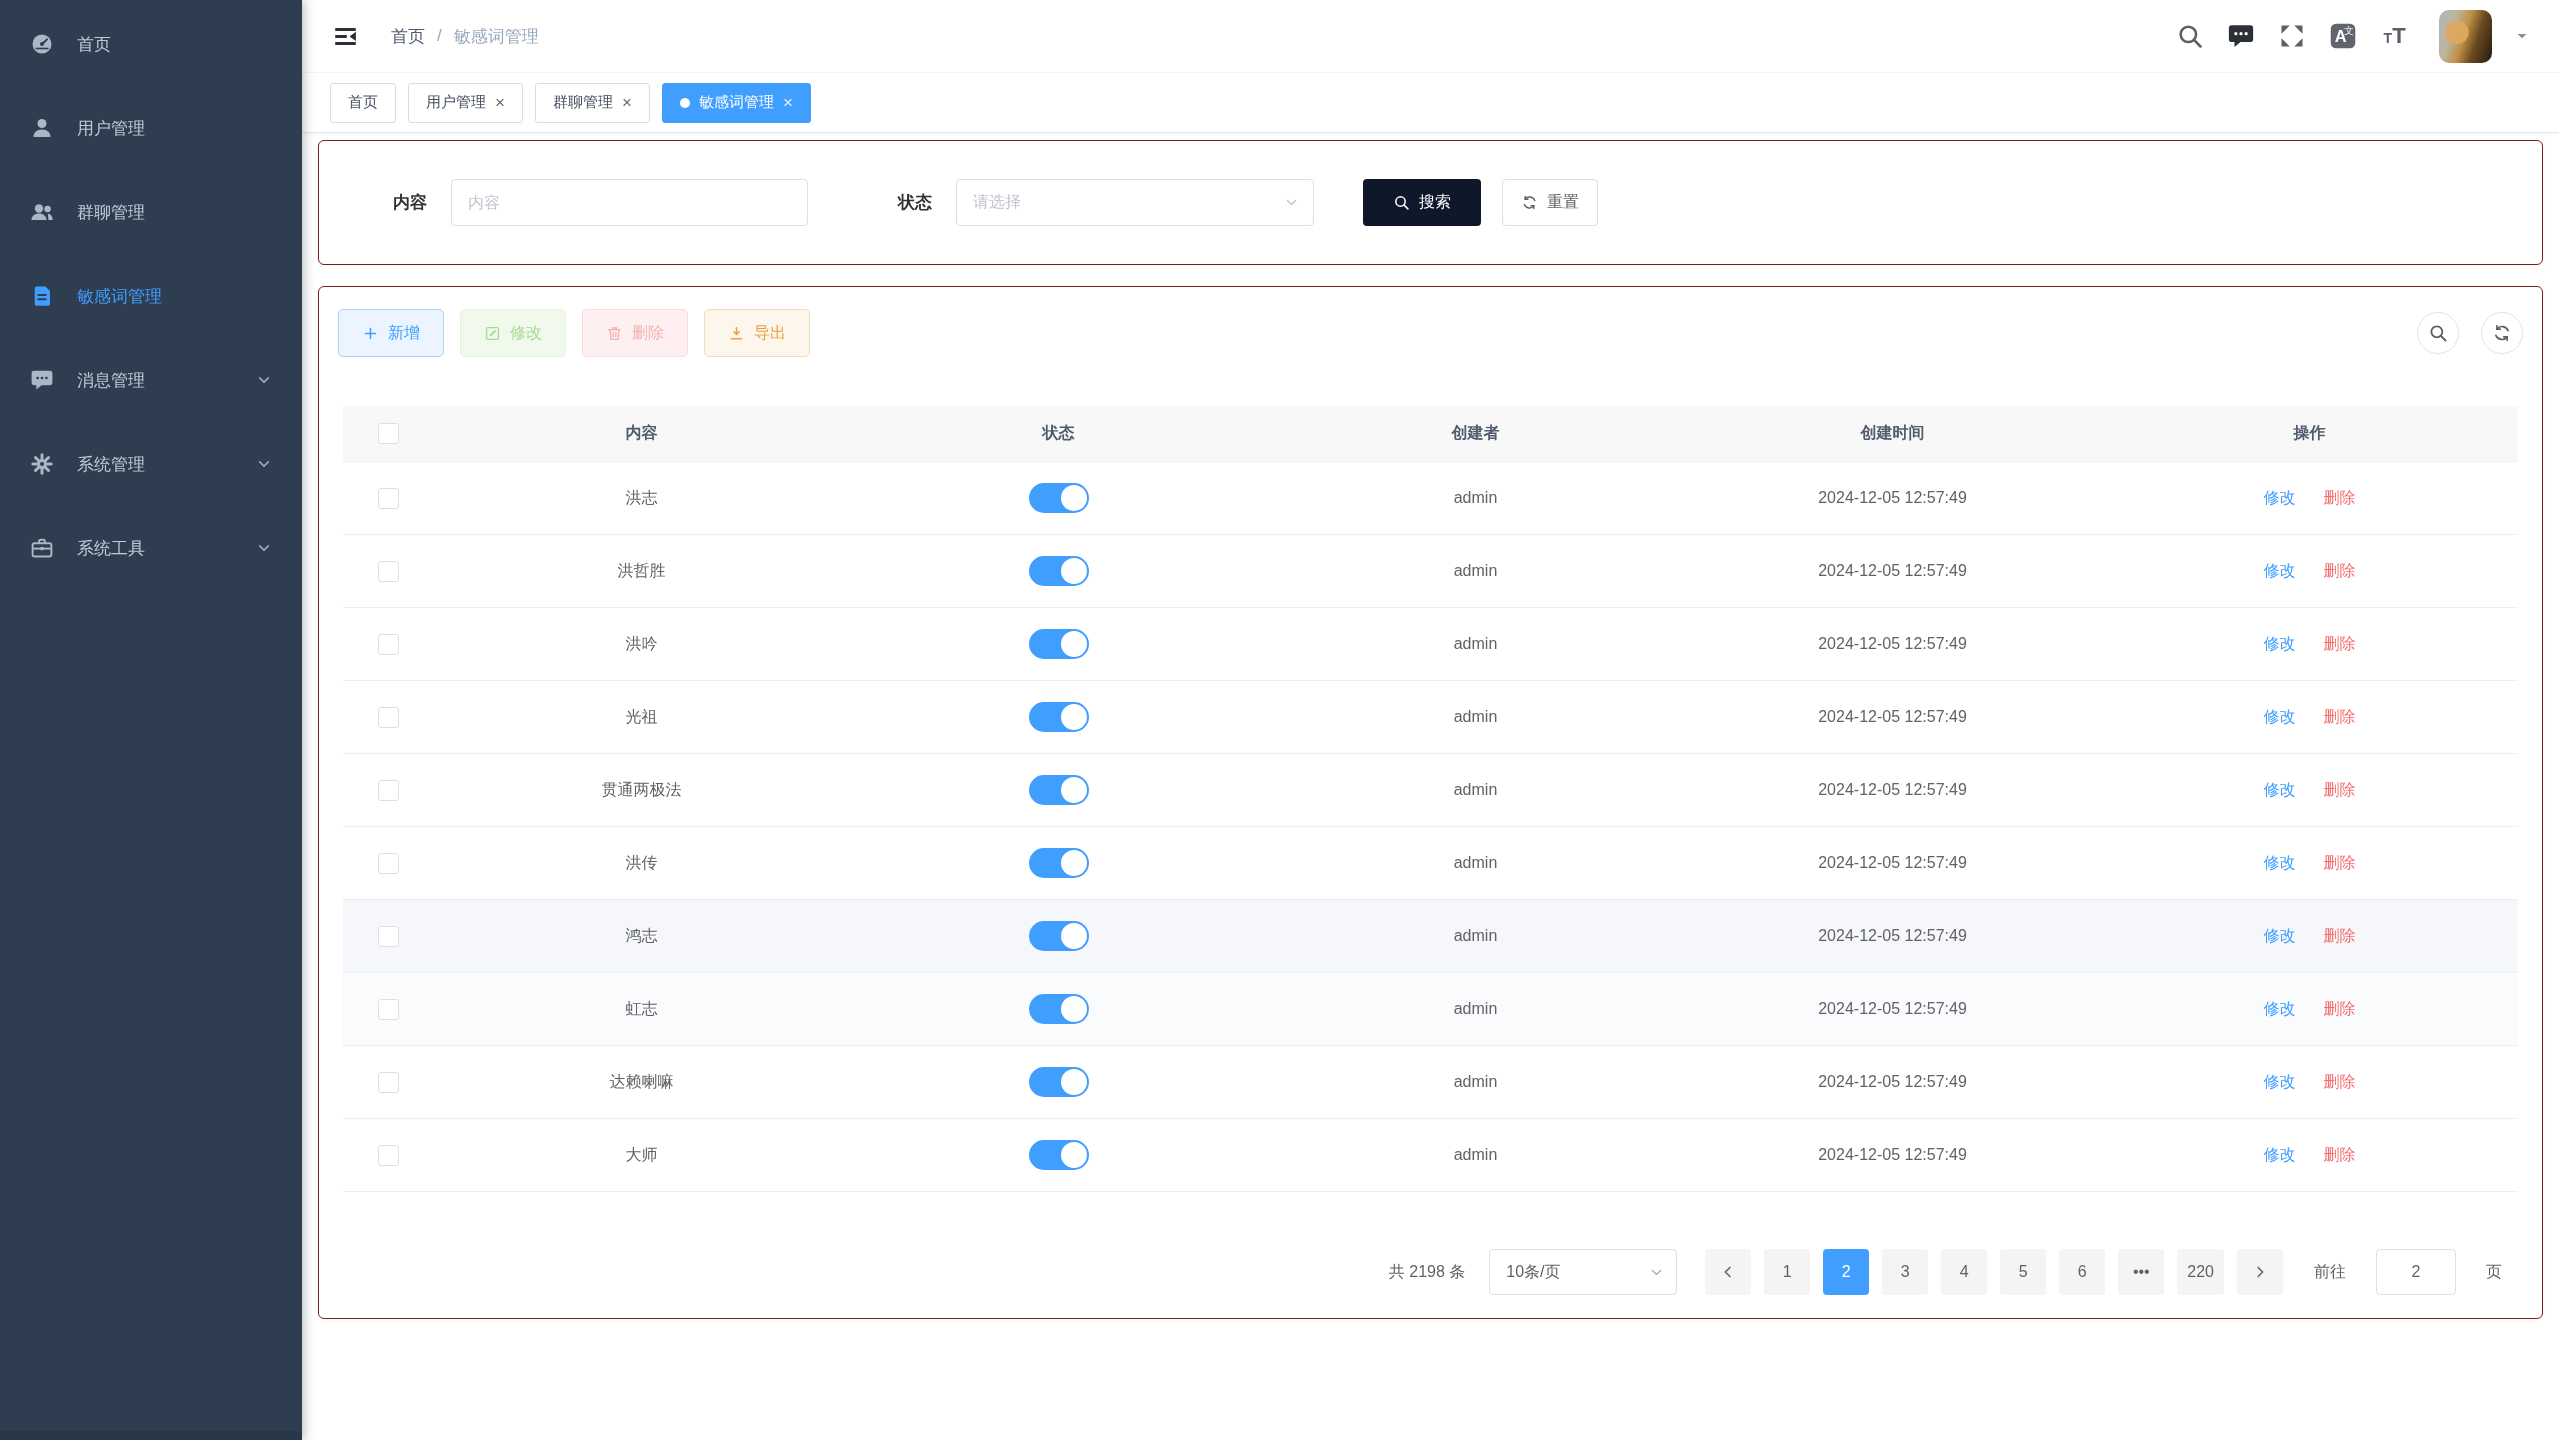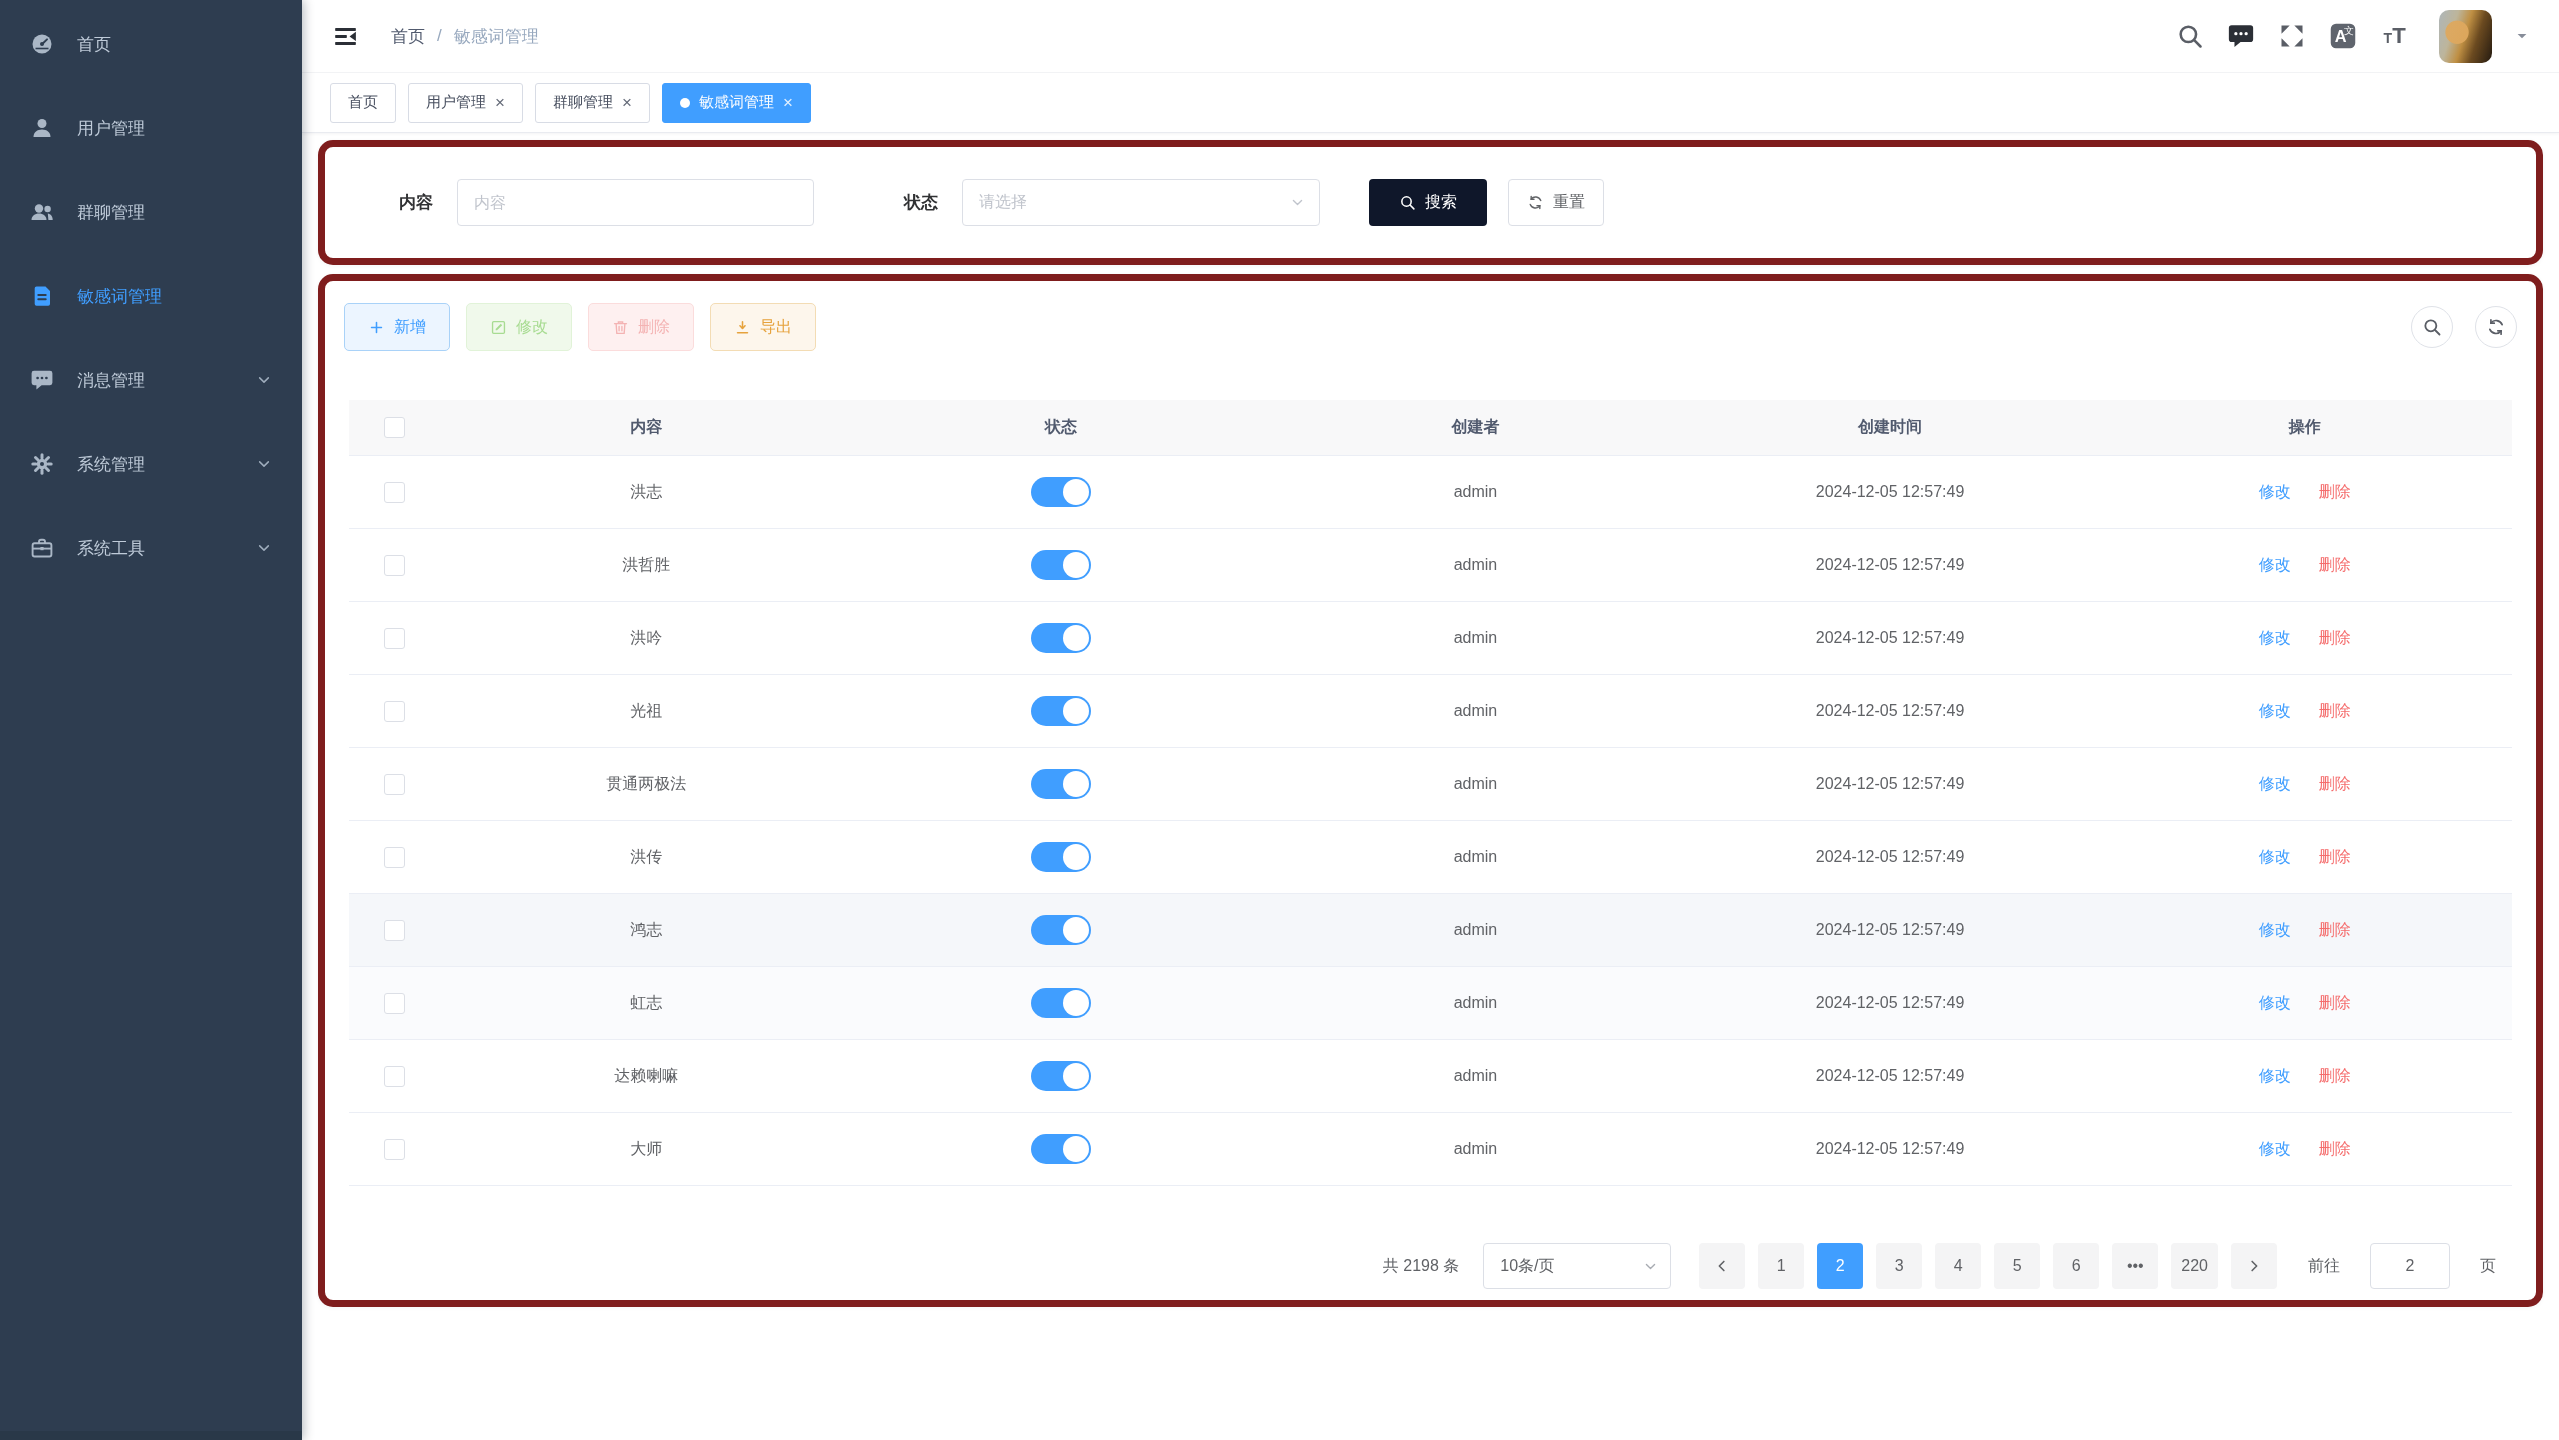--- a/index.html
+++ b/index.html
@@ -49,21 +49,21 @@
     position:relative; z-index:9; }
   .tag { height:40px; padding:0 17px; border:1px solid #d8dce5; border-radius:3px;
     background:#fff; color:#495060; font-size:15px; display:flex; align-items:center;
     gap:9px; cursor:pointer; white-space:nowrap; }
   .tag.active { background:#409eff; border-color:#409eff; color:#fff; }
   .tag .dot { width:10px; height:10px; border-radius:50%; background:#fff; }
   .tag .close { font-size:17px; line-height:1; opacity:.85; }
 
   
   .content { flex:1; padding:7px 16px 0; overflow:hidden; }
-  .card { background:#fff; border:7px solid #7f1d1d; border-radius:15px;
+  .card { background:#fff; border:1px solid #7f1d1d; border-radius:6px;
     box-shadow:0 1px 4px rgba(31,45,61,.05); }
   .search-card { height:125px; display:flex; align-items:center; padding-left:74px; }
   .f-label { font-size:17px; font-weight:bold; color:#303133; }
   .f-input { width:357px; height:47px; margin-left:24px; border:1px solid #dcdfe6;
     border-radius:4px; padding:0 16px; font-size:16px; color:#606266; outline:none;
     font-family:inherit; }
   .f-input::placeholder { color:#c0c4cc; }
   .f-select { width:358px; height:47px; margin-left:24px; border:1px solid #dcdfe6;
     border-radius:4px; padding:0 14px 0 16px; font-size:16px; color:#c0c4cc;
     display:flex; align-items:center; justify-content:space-between; cursor:pointer; background:#fff; }
@@ -71,21 +71,21 @@
   .f-select .chev svg { width:15px; height:15px; display:block; }
   .gap-status { margin-left:90px; }
   .btn { display:inline-flex; align-items:center; justify-content:center; gap:9px;
     border-radius:4px; font-size:16px; cursor:pointer; border:1px solid transparent;
     font-family:inherit; }
   .btn svg { width:17px; height:17px; }
   .btn-search { width:118px; height:47px; margin-left:49px; background:#0f172a; color:#fff; }
   .btn-reset { width:96px; height:47px; margin-left:21px; background:#fff;
     border-color:#dcdfe6; color:#606266; }
 
-  .table-card { margin-top:9px; height:1033px; display:flex; flex-direction:column; }
+  .table-card { margin-top:21px; height:1033px; display:flex; flex-direction:column; }
   .toolbar { display:flex; justify-content:space-between; align-items:center; padding:22px 19px 0; }
   .tool-left { display:flex; gap:16px; }
   .tb-btn { height:48px; padding:0 23px; border-radius:5px; }
   .tb-add    { background:#ecf5ff; border-color:#a9d2f8; color:#409eff; }
   .tb-edit   { background:#f0f9eb; border-color:#e1f3d8; color:#a8dc92; cursor:not-allowed; }
   .tb-delete { background:#fef0f0; border-color:#fbdcdc; color:#f4b3b3; cursor:not-allowed; }
   .tb-export { background:#fdf6ec; border-color:#f3dcb4; color:#e6a23c; }
   .tool-right { display:flex; gap:22px; }
   .icon-circle { width:42px; height:42px; border-radius:50%; border:1px solid #dfe2e8;
     background:#fff; color:#5a5e66; display:flex; align-items:center; justify-content:center; cursor:pointer; }

